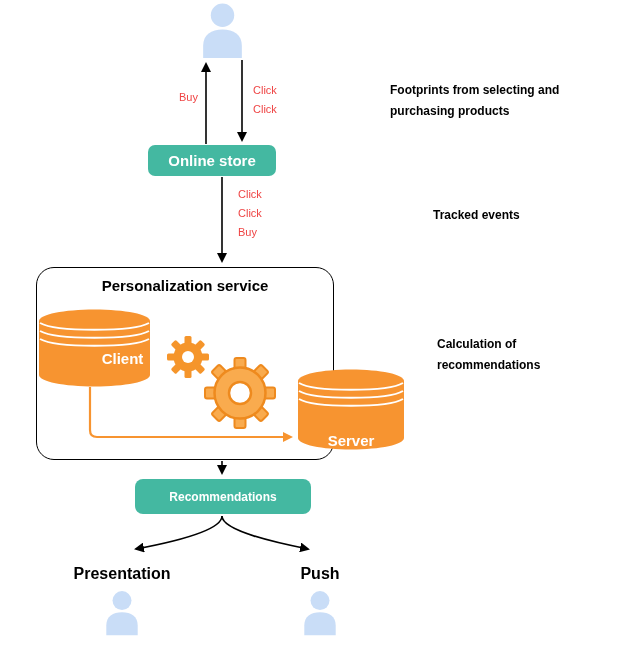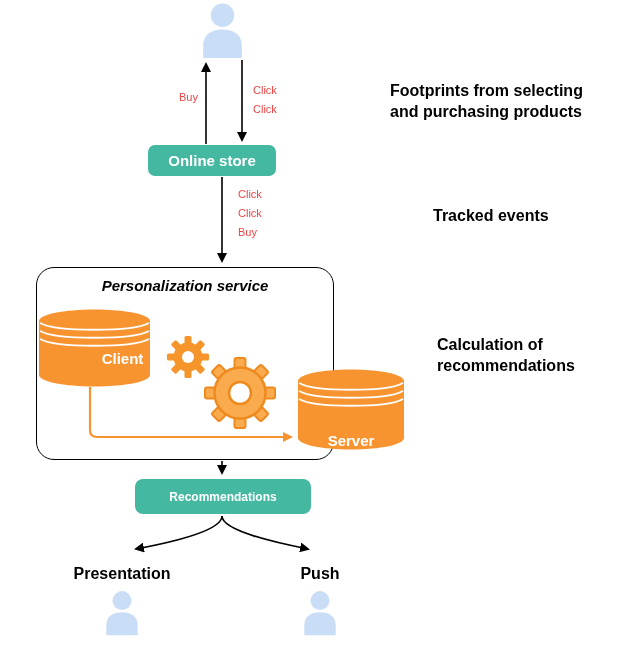--- a/index.html
+++ b/index.html
@@ -14,28 +14,28 @@
     display:flex; align-items:center; justify-content:center;
   }
   .online-store { left:148px; top:145px; width:128px; height:31px; background:#44B8A1; border-radius:7px; font-size:15px; }
   .recommendations { left:135px; top:479px; width:176px; height:35px; background:#44B8A1; border-radius:8px; font-size:12px; }
 
   .edge-label { position:absolute; color:#ef4444; font-weight:normal; font-size:11px; line-height:19px; }
   .buy-label { left:158px; top:88px; width:40px; text-align:right; }
   .clicks-label { left:253px; top:81px; }
   .tracked-label { left:238px; top:185px; }
 
-  .annotation { position:absolute; color:#000000; font-weight:bold; font-size:16px; line-height:21px; }
+  .annotation { position:absolute; color:#000000; font-weight:bold; font-size:12px; line-height:21px; }
   .footprints { left:390px; top:80px; width:215px; }
   .tracked-ann { left:433px; top:205px; }
   .calculation { left:437px; top:334px; width:180px; }
 
   .service-box {
     position:absolute; left:36px; top:267px; width:298px; height:193px;
-    border:1.6px solid #000; border-radius:18px; background:transparent; box-sizing:border-box;font-style:italic;
+    border:1.6px solid #000; border-radius:18px; background:transparent; box-sizing:border-box;
   }
   .service-title { position:absolute; top:9px; left:0; right:0; text-align:center; font-weight:bold; font-size:15px; color:#000; }
 
   .cylinder { position:absolute; }
   .client-cyl { left:38px; top:308px; width:113px; height:80px; }
   .server-cyl { left:297px; top:368px; width:108px; height:83px; }
   .cyl-label { position:absolute; left:0; width:100%; text-align:center; color:#fff; font-weight:bold; font-size:15px; }
   .client-cyl .cyl-label { top:42px;padding-left:28px; }
   .server-cyl .cyl-label { top:44px;margin-top:20px; }
 

